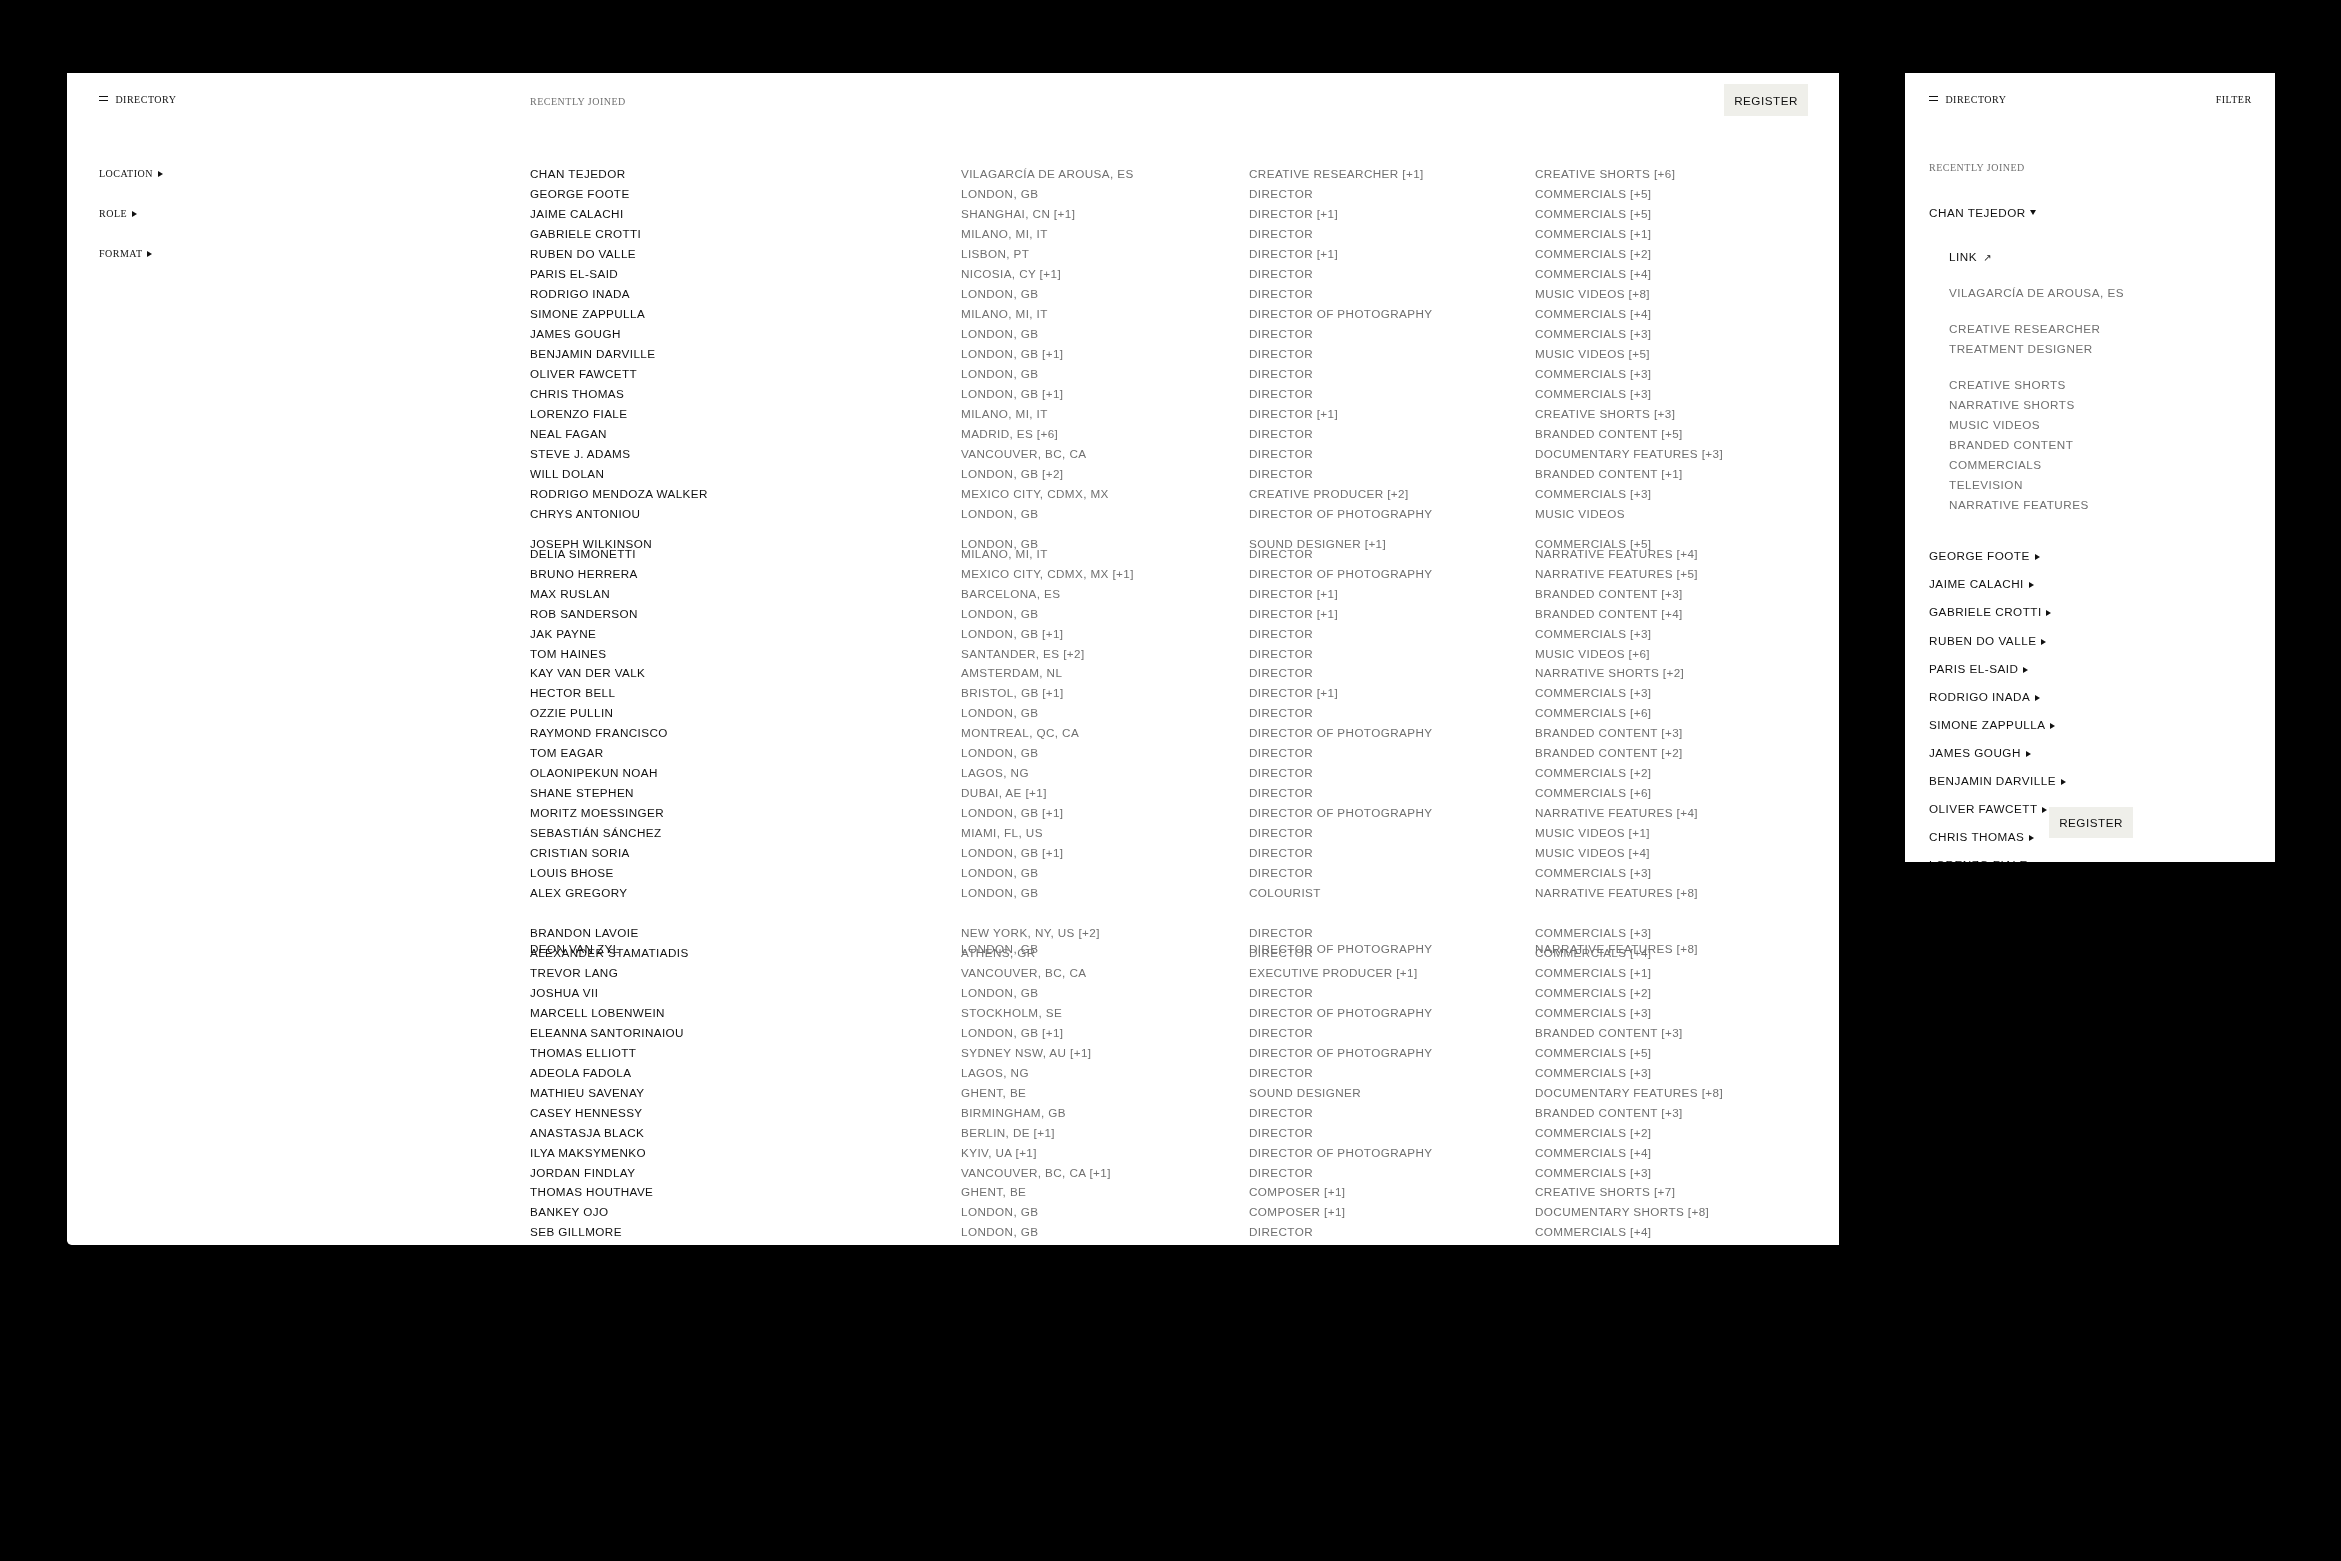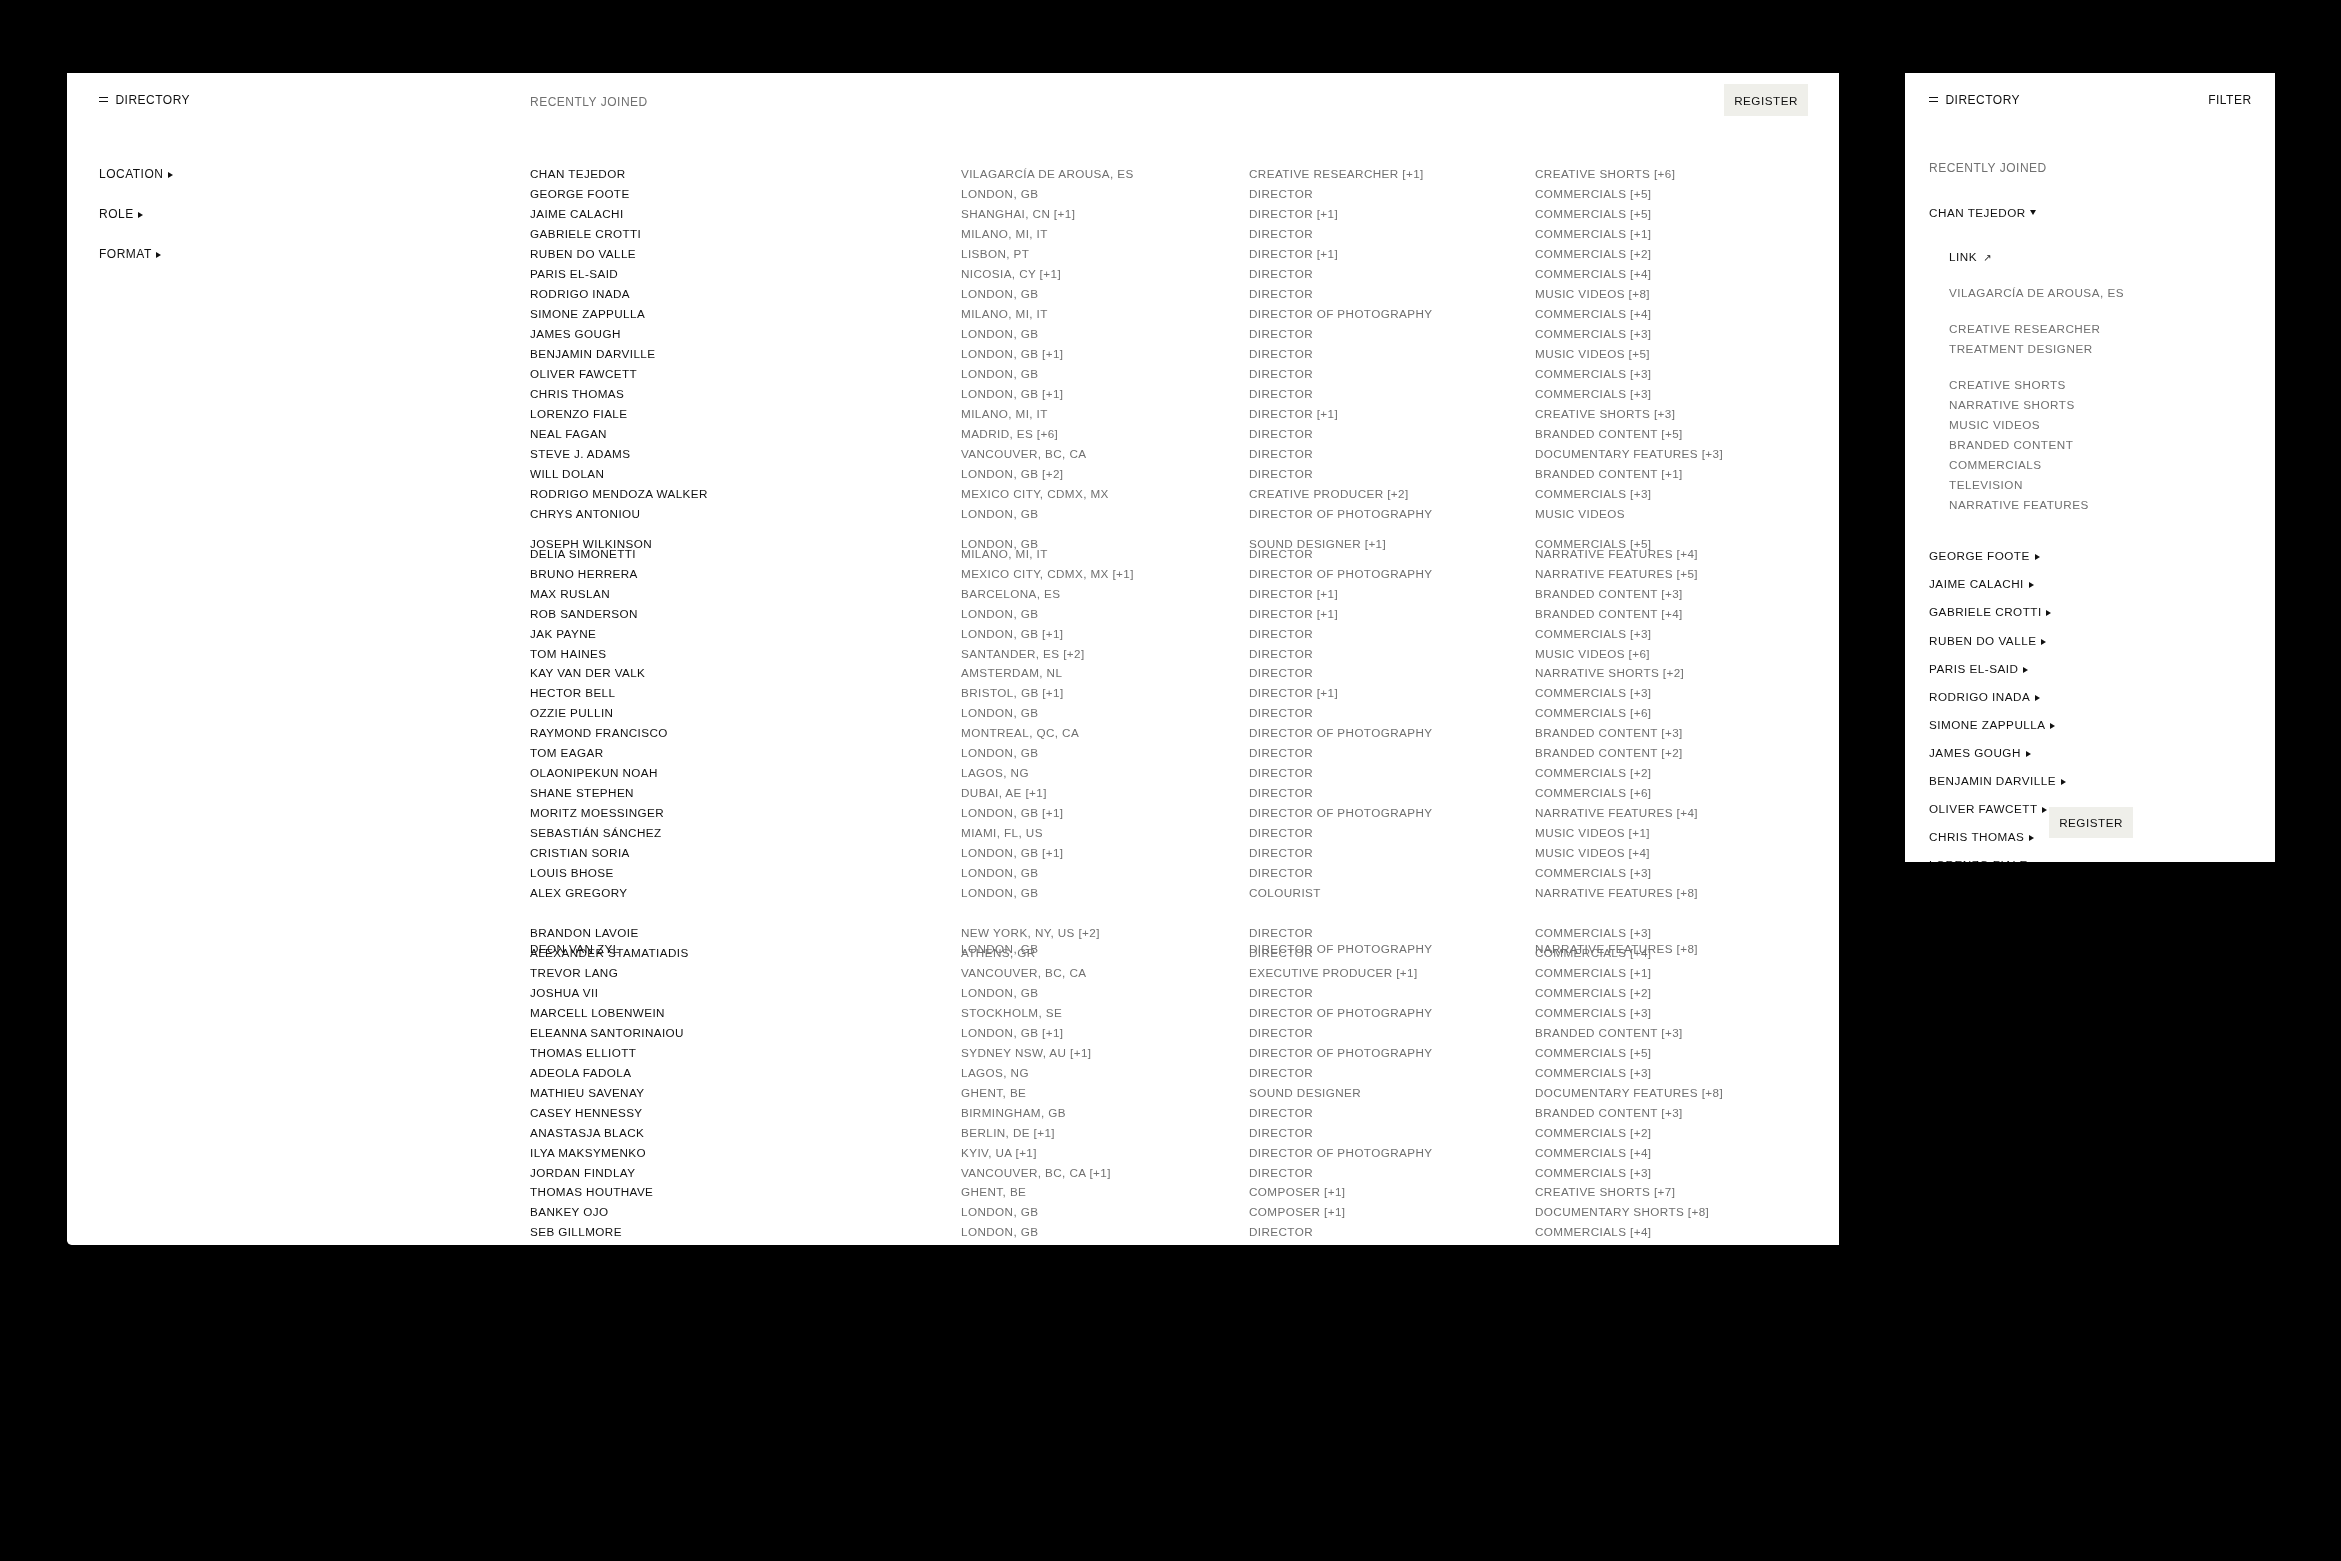--- a/index.html
+++ b/index.html
@@ -1,21 +1,21 @@
 <!DOCTYPE html>
 <html style="font-size:12.5px"><head>
 <meta charset="utf-8">
 <style>
   * { box-sizing: border-box; margin: 0; padding: 0; }
   html, body { width: 2342px; height: 1561px; background: #000; overflow: hidden; }
   body { position: relative; font-family: "Liberation Sans", "DejaVu Sans", sans-serif; color: #111; }
   .panel { position: absolute; background: #fff; overflow: hidden; }
   #desktop { left: 67px; top: 73px; width: 1772px; height: 1172px; border-bottom-left-radius: 4.7px; }
   #mobile { left: 1905px; top: 73px; width: 370px; height: 789px; }
-  .t { position: absolute; font-size: 12px; letter-spacing: 0.5px; line-height: 14px; white-space: nowrap; text-transform: uppercase; }
+  .t { position: absolute; font-size: 10px; letter-spacing: 0.5px; line-height: 14px; white-space: nowrap; text-transform: uppercase; font-family: Liberation Serif, serif; }
   .gray { color: #707070; }
   .dark { color: #111; }
   .menu-icon { display: inline-block; width: 8.6px; height: 5.5px; border-top: 1.2px solid #111; border-bottom: 1.2px solid #111; margin-right: 7.8px; vertical-align: 1.6px; }
   .tri-r { display: inline-block; width: 0; height: 0; border-top: 3.9px solid transparent; border-bottom: 3.9px solid transparent; border-left: 5.5px solid #111; margin-left: 4.7px; vertical-align: 0px; }
   .tri-d { display: inline-block; width: 0; height: 0; border-left: 3.9px solid transparent; border-right: 3.9px solid transparent; border-top: 5.5px solid #111; margin-left: 4.7px; vertical-align: 1.6px; }
   .btn { position: absolute; background: #efefea; display: flex; align-items: center; justify-content: center; font-size: 11.7px; letter-spacing: 0.5px; color: #111; }
   .row { position: absolute; left: 0; width: 100%; height: 20px; }
   .row .c { position: absolute; top: 0; font-size: 11.7px; letter-spacing: 0.4px; line-height: 14px; white-space: nowrap; }
   .c-name { left: 463px; color: #111; }
   .c-loc { left: 894px; color: #707070; }

